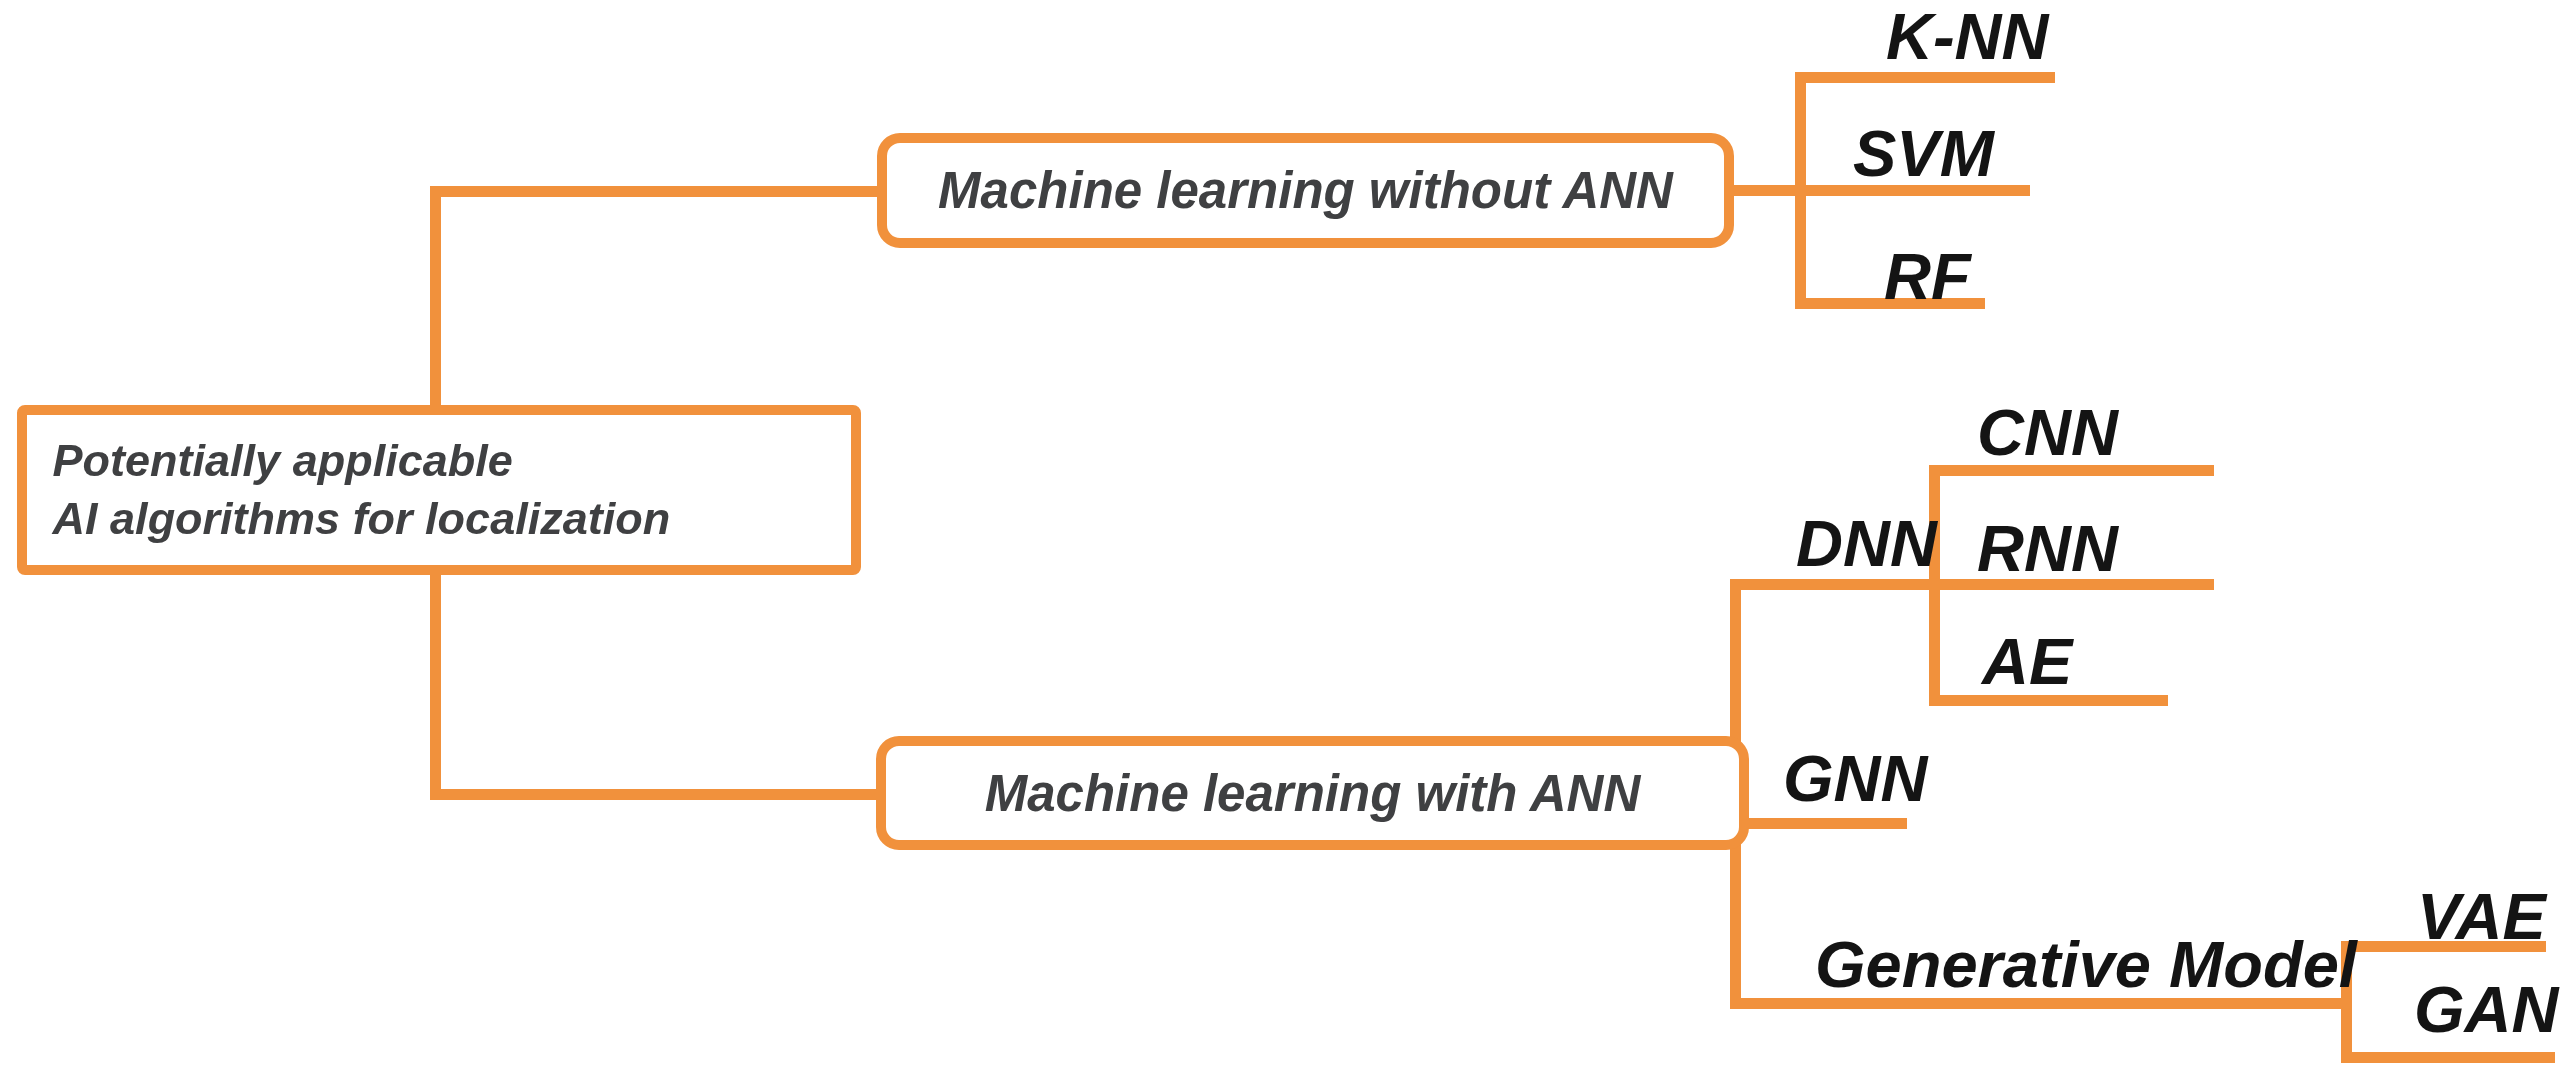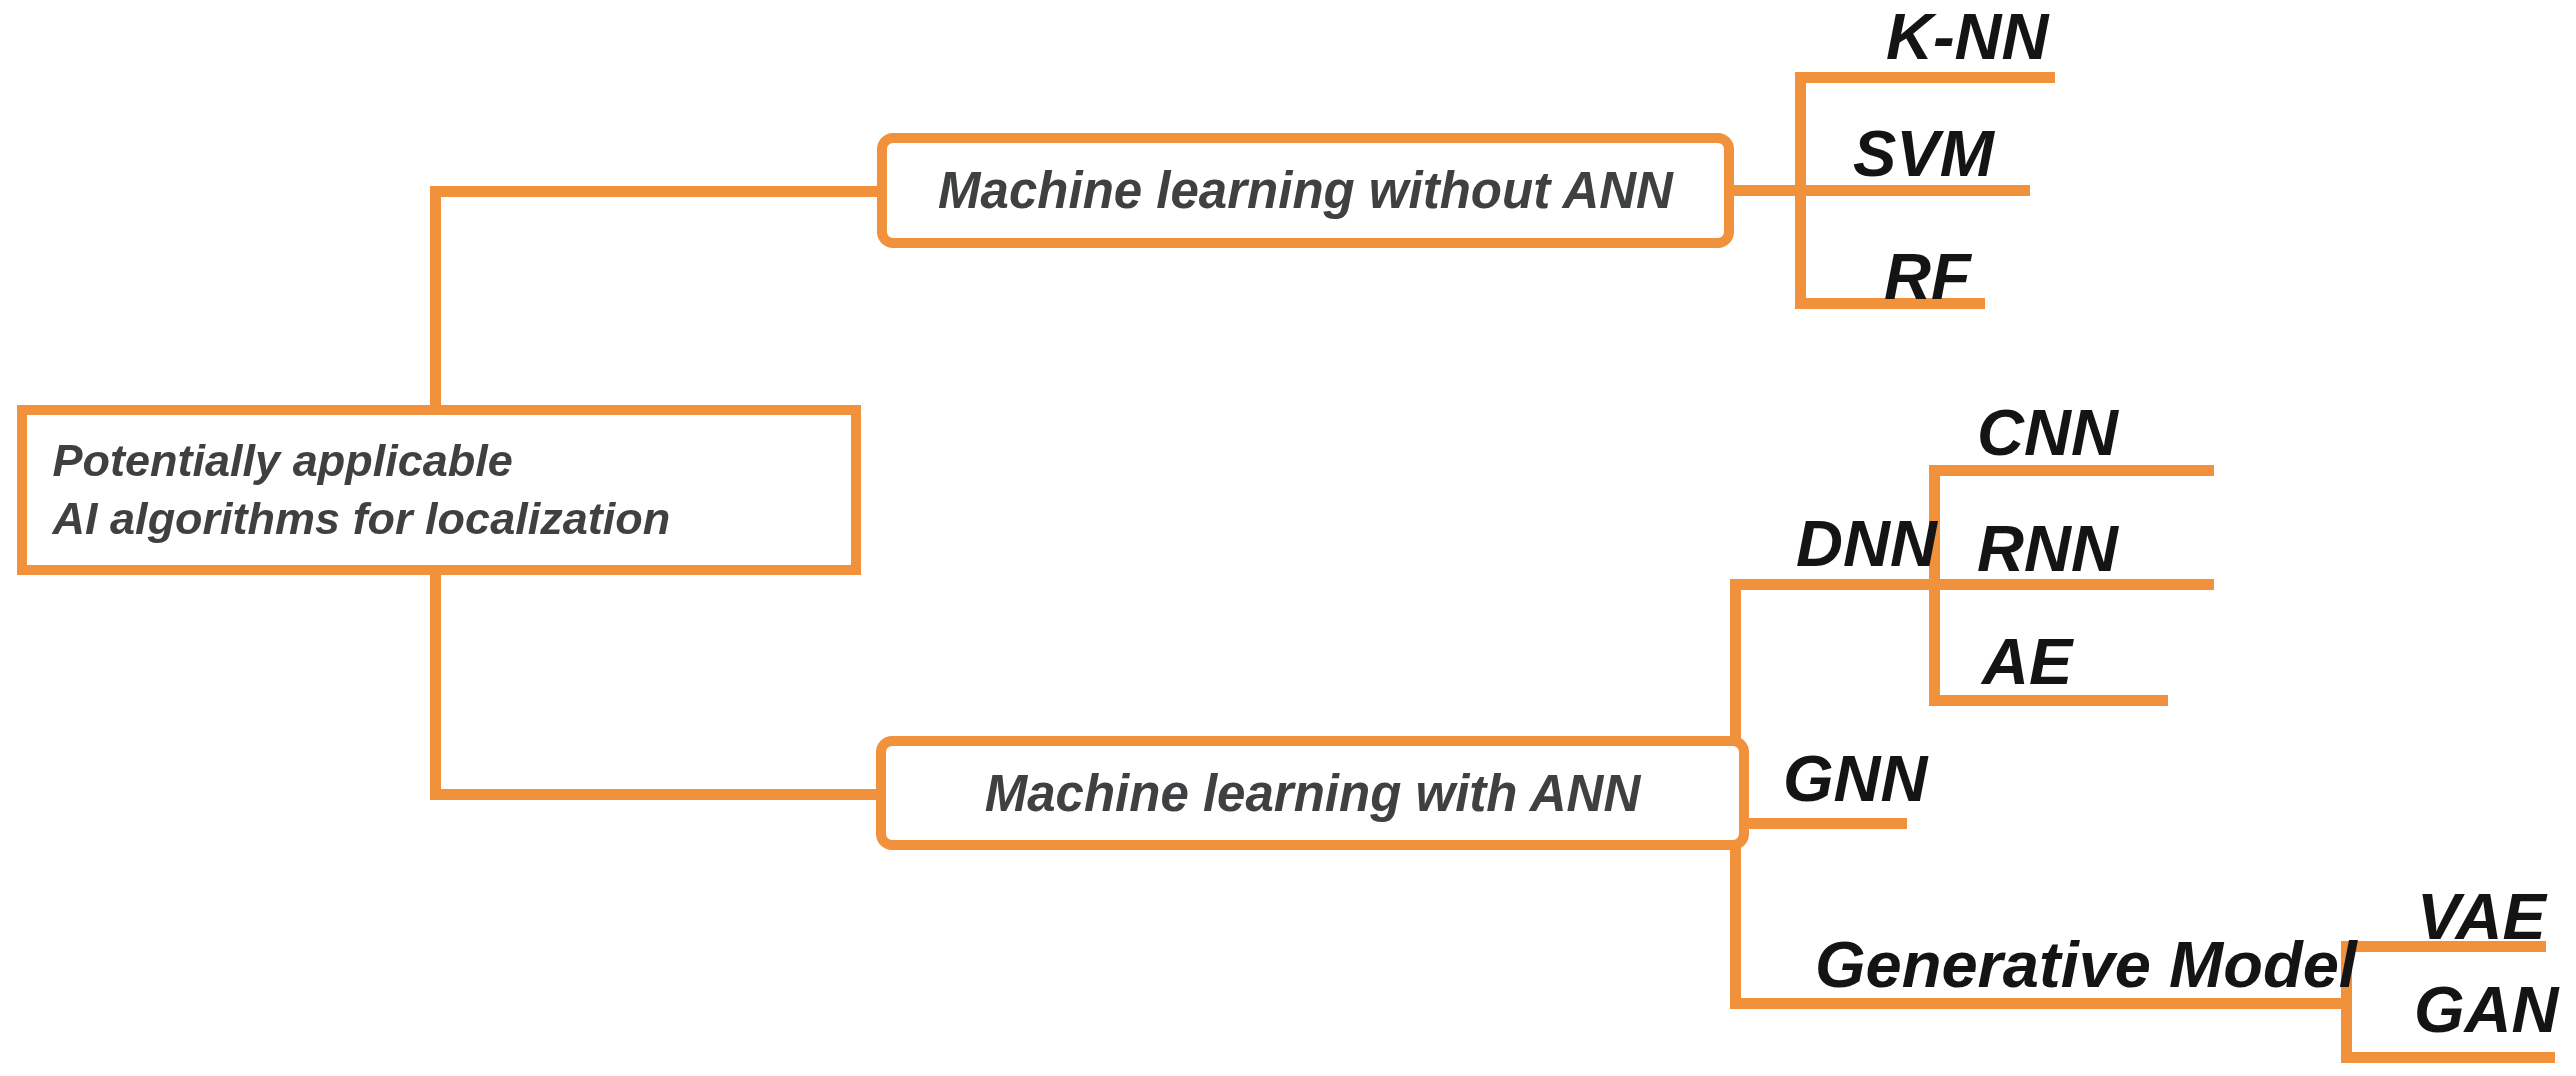--- a/index.html
+++ b/index.html
@@ -25,27 +25,27 @@
     background: #ffffff;
     border: 10.5px solid var(--accent_orange, #F1913C);
     display: flex;
     align-items: center;
     color: var(--node_text, #3F4042);
     font-weight: bold;
     font-style: italic;
     z-index: 2;
   }
   .node-box.rounded {
-    border-radius: 16px;
+    border-radius: 23px;
     justify-content: center;
     font-size: 51px;
     text-align: center;
   }
   .node-box.square {
-    border-radius: 0;
+    border-radius: 8px;
     font-size: 45px;
     line-height: 1.28;
     padding-left: 26px;
     white-space: pre-line;
     text-align: left;
   }
   .leaf-label {
     position: absolute;
     color: var(--leaf_text, #141414);
     font-weight: bold;

